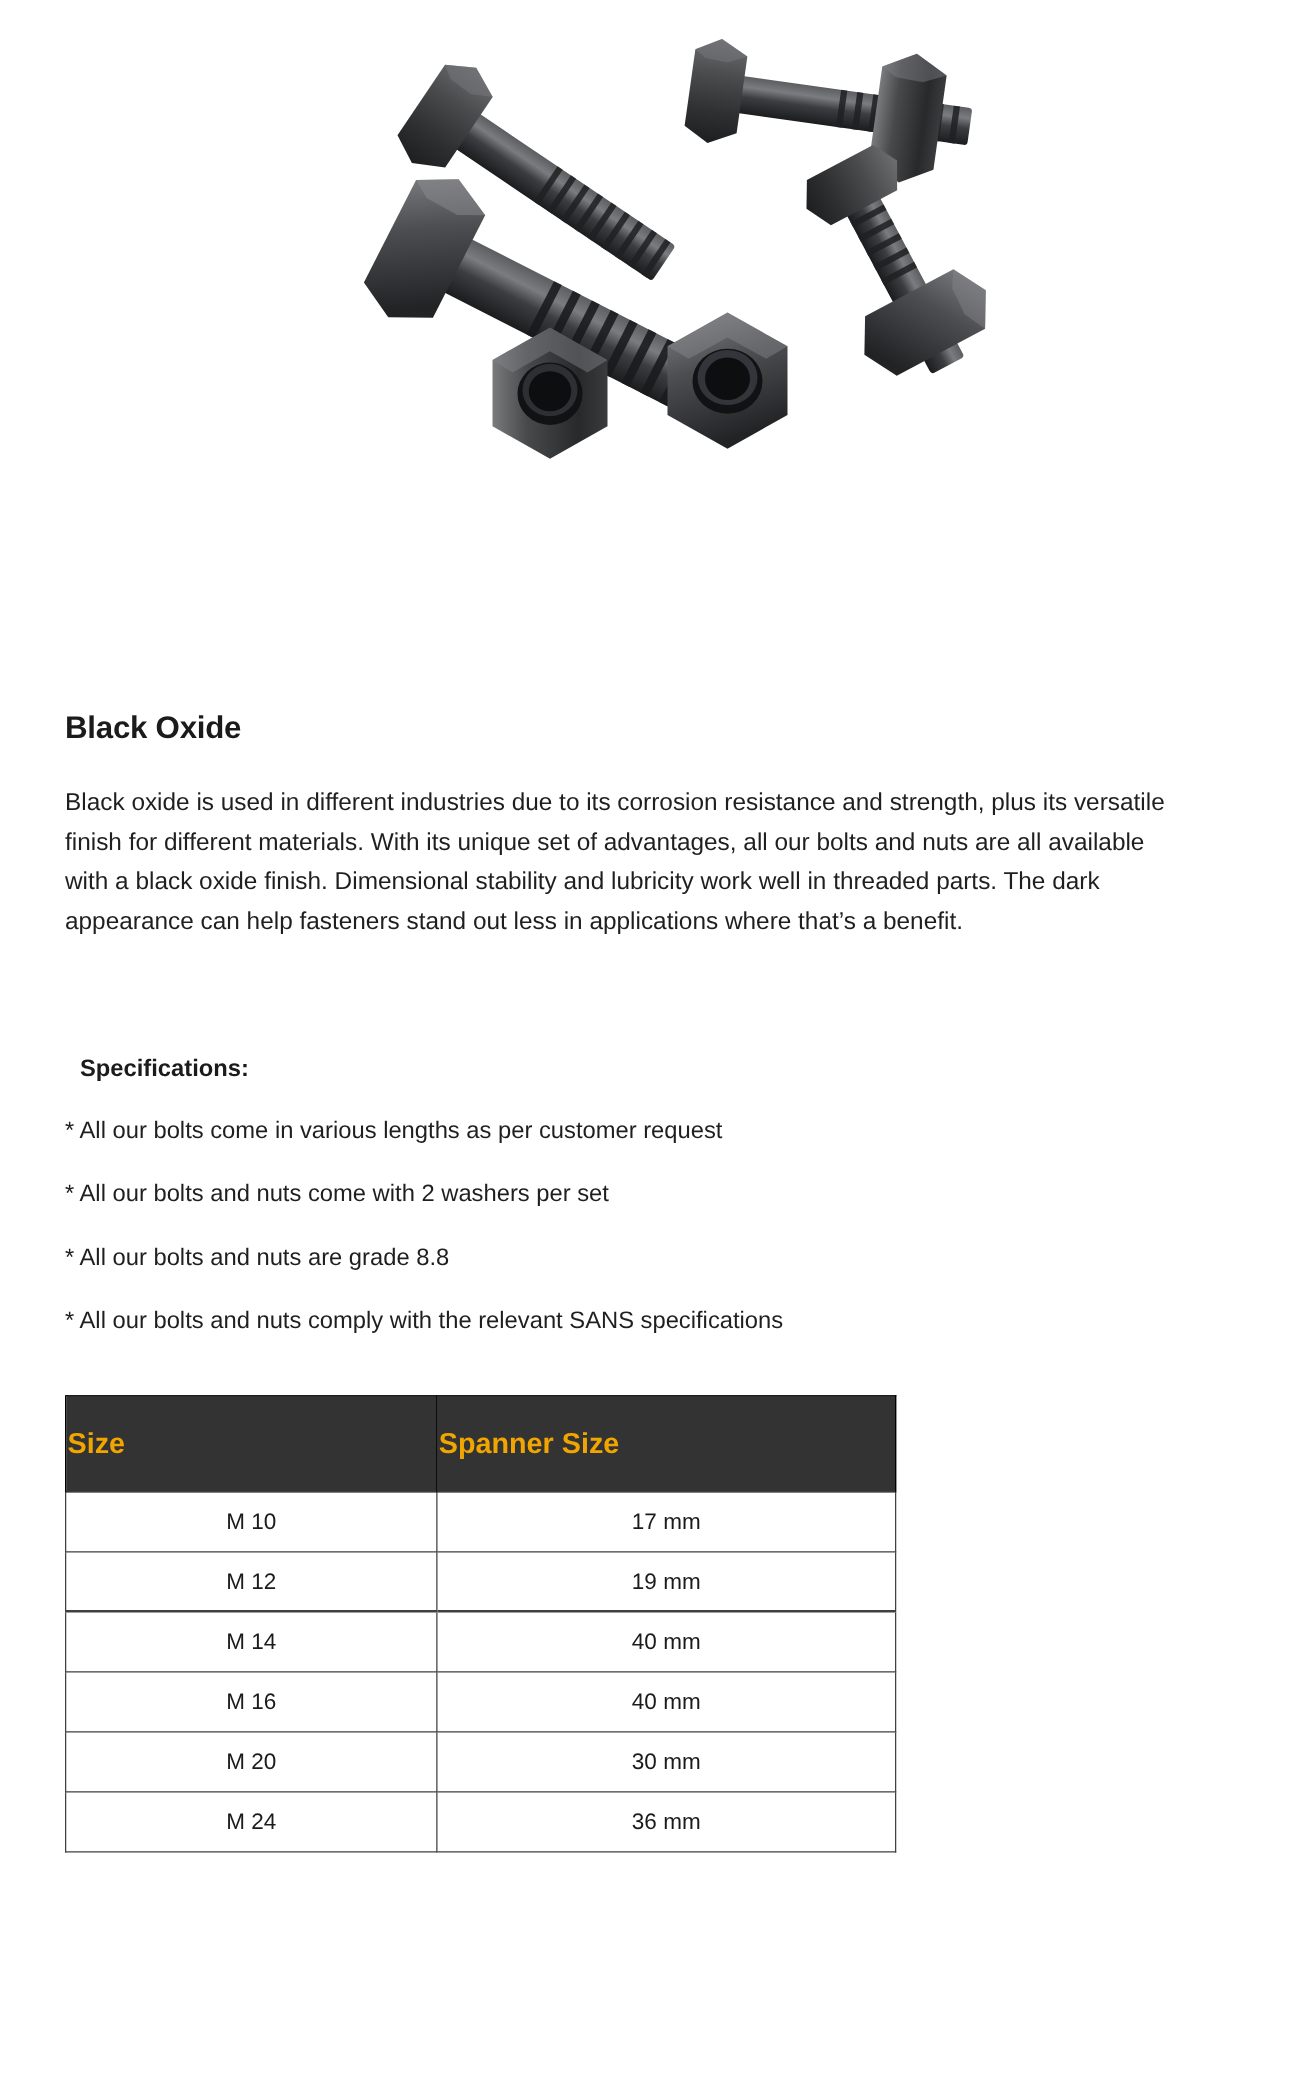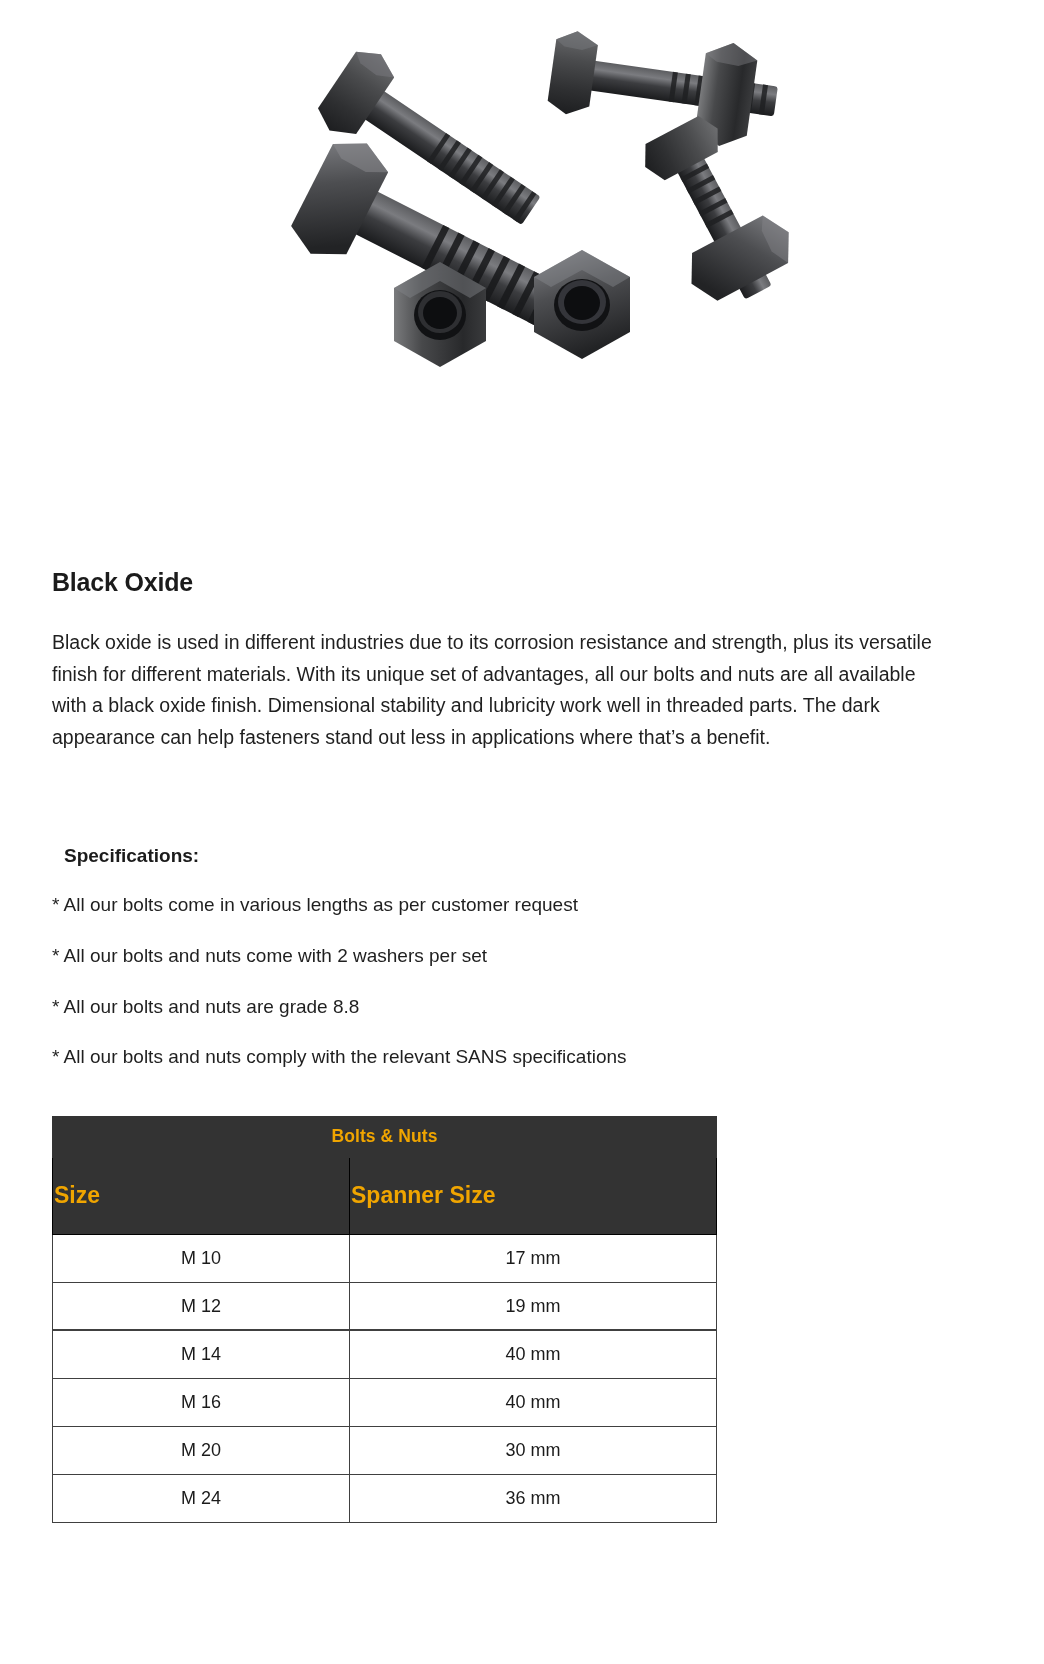--- a/index.html
+++ b/index.html
@@ -253,23 +253,20 @@
   </div>
 
   <div class="table-wrap">
     <table class="specs">
       <colgroup>
         <col class="c1">
           <col class="c2">
       </colgroup>
       <thead>
         <tr>
-          <th class="group" colspan="2">Bolts &amp; Nuts</th>
-        </tr>
-        <tr>
           <th class="col">Size</th>
           <th class="col">Spanner Size</th>
         </tr>
       </thead>
       <tbody>
         <tr>
           <td>M 10</td>
           <td>17 mm</td>
         </tr>
         <tr>

